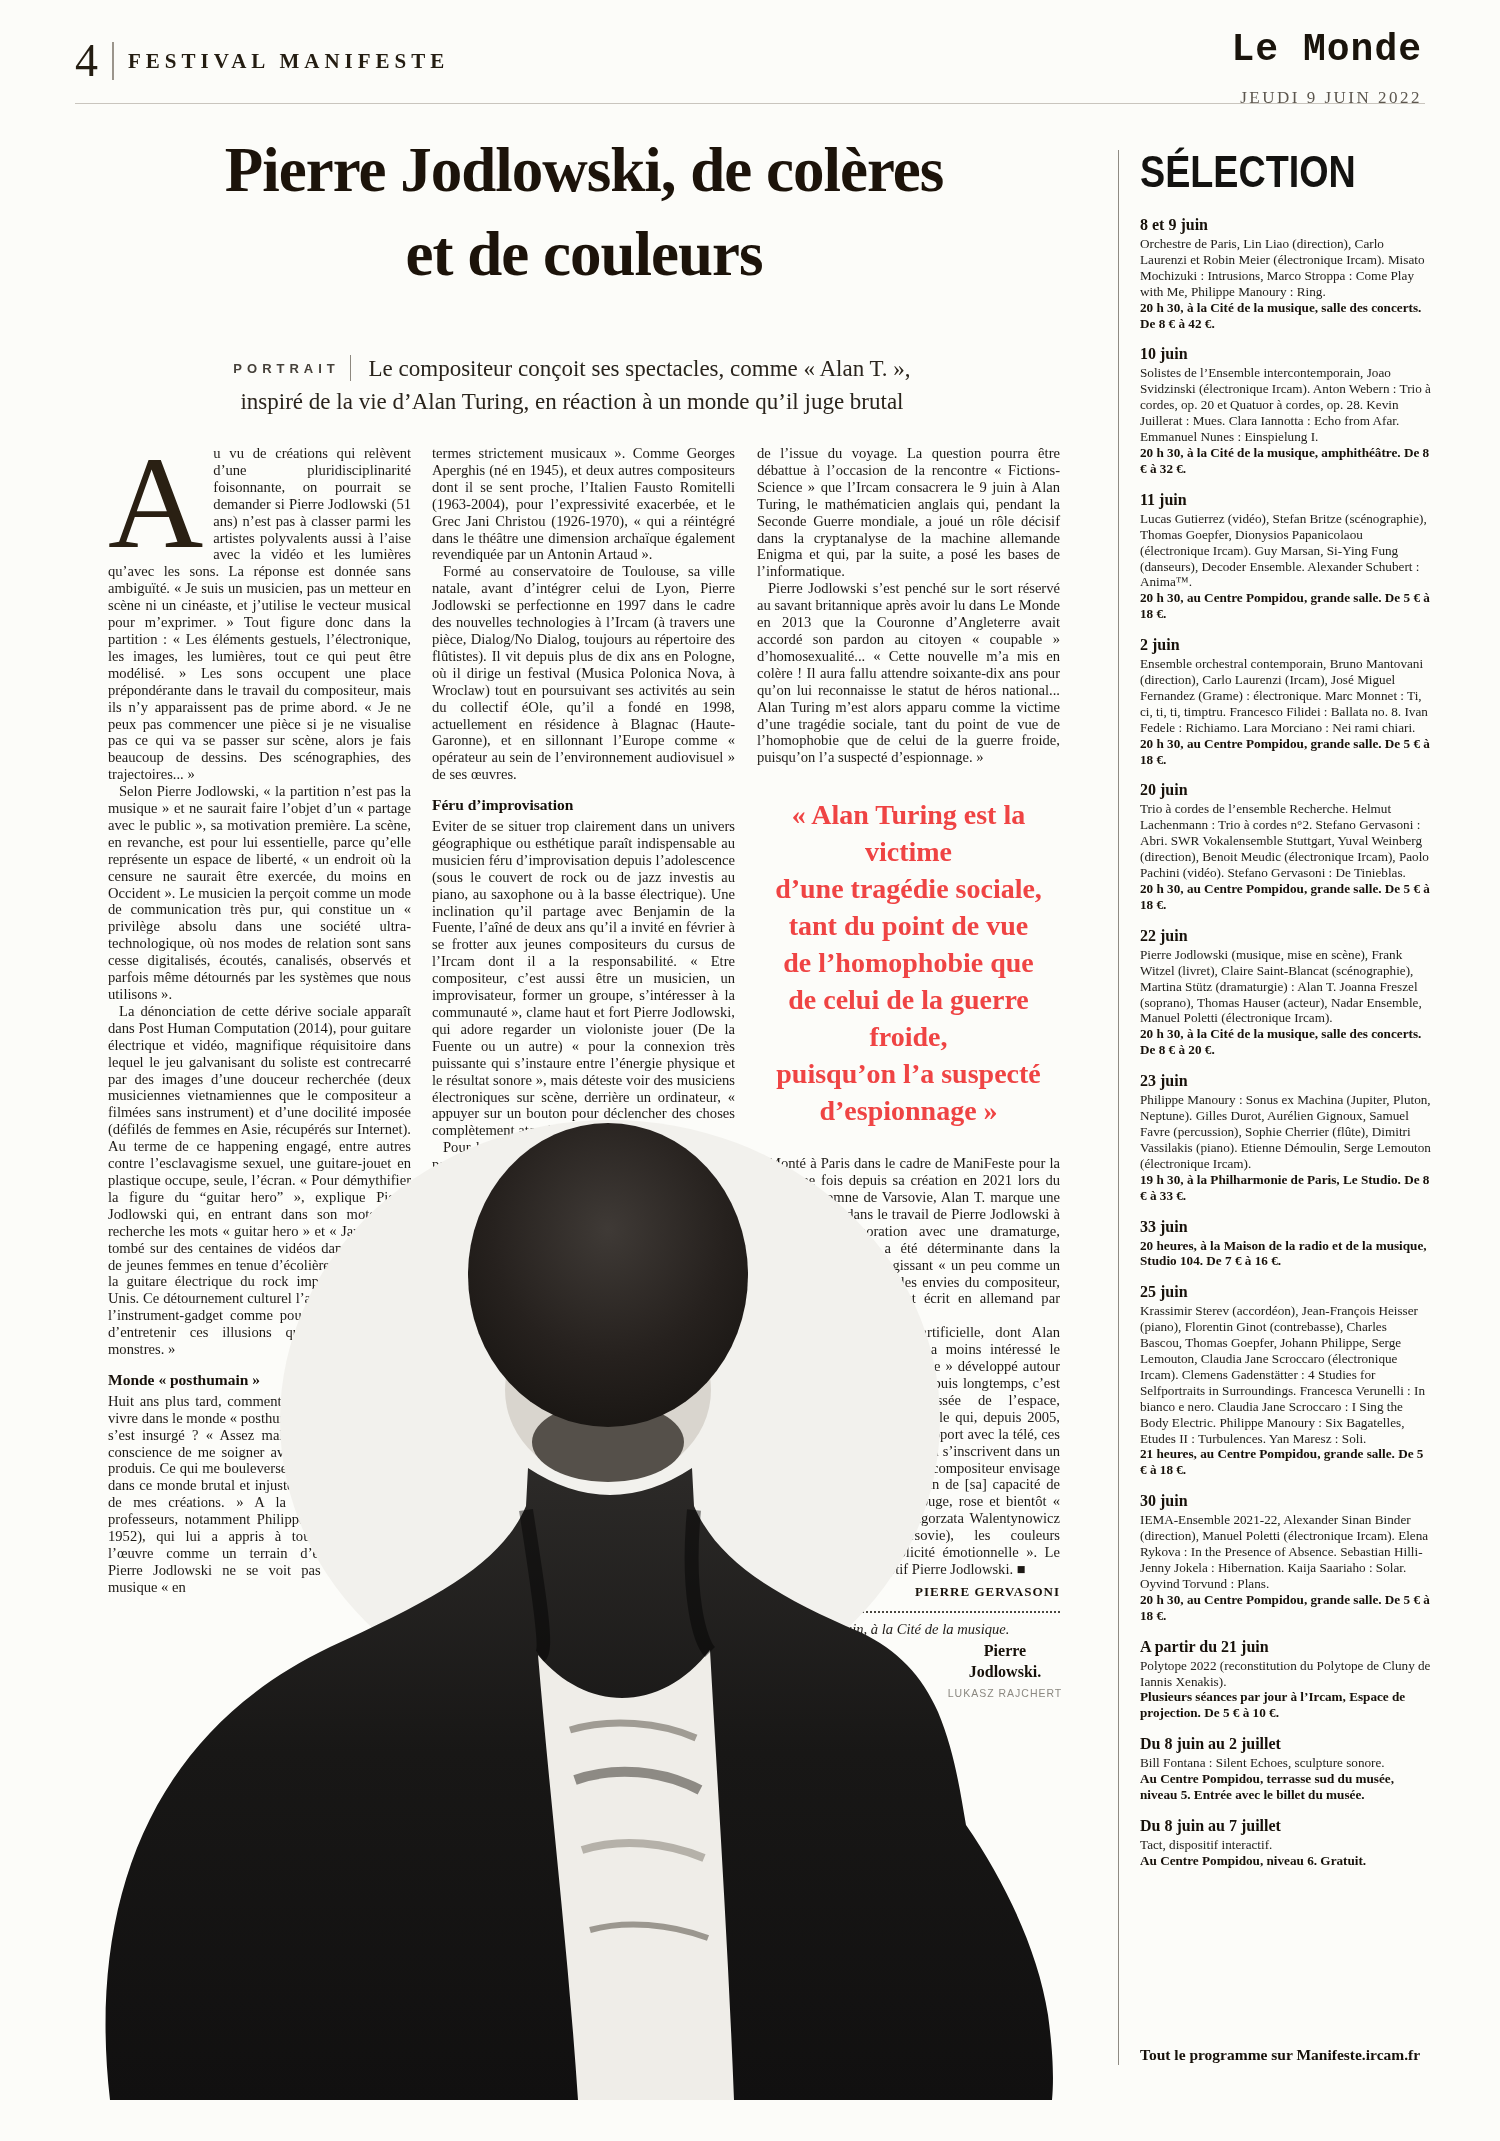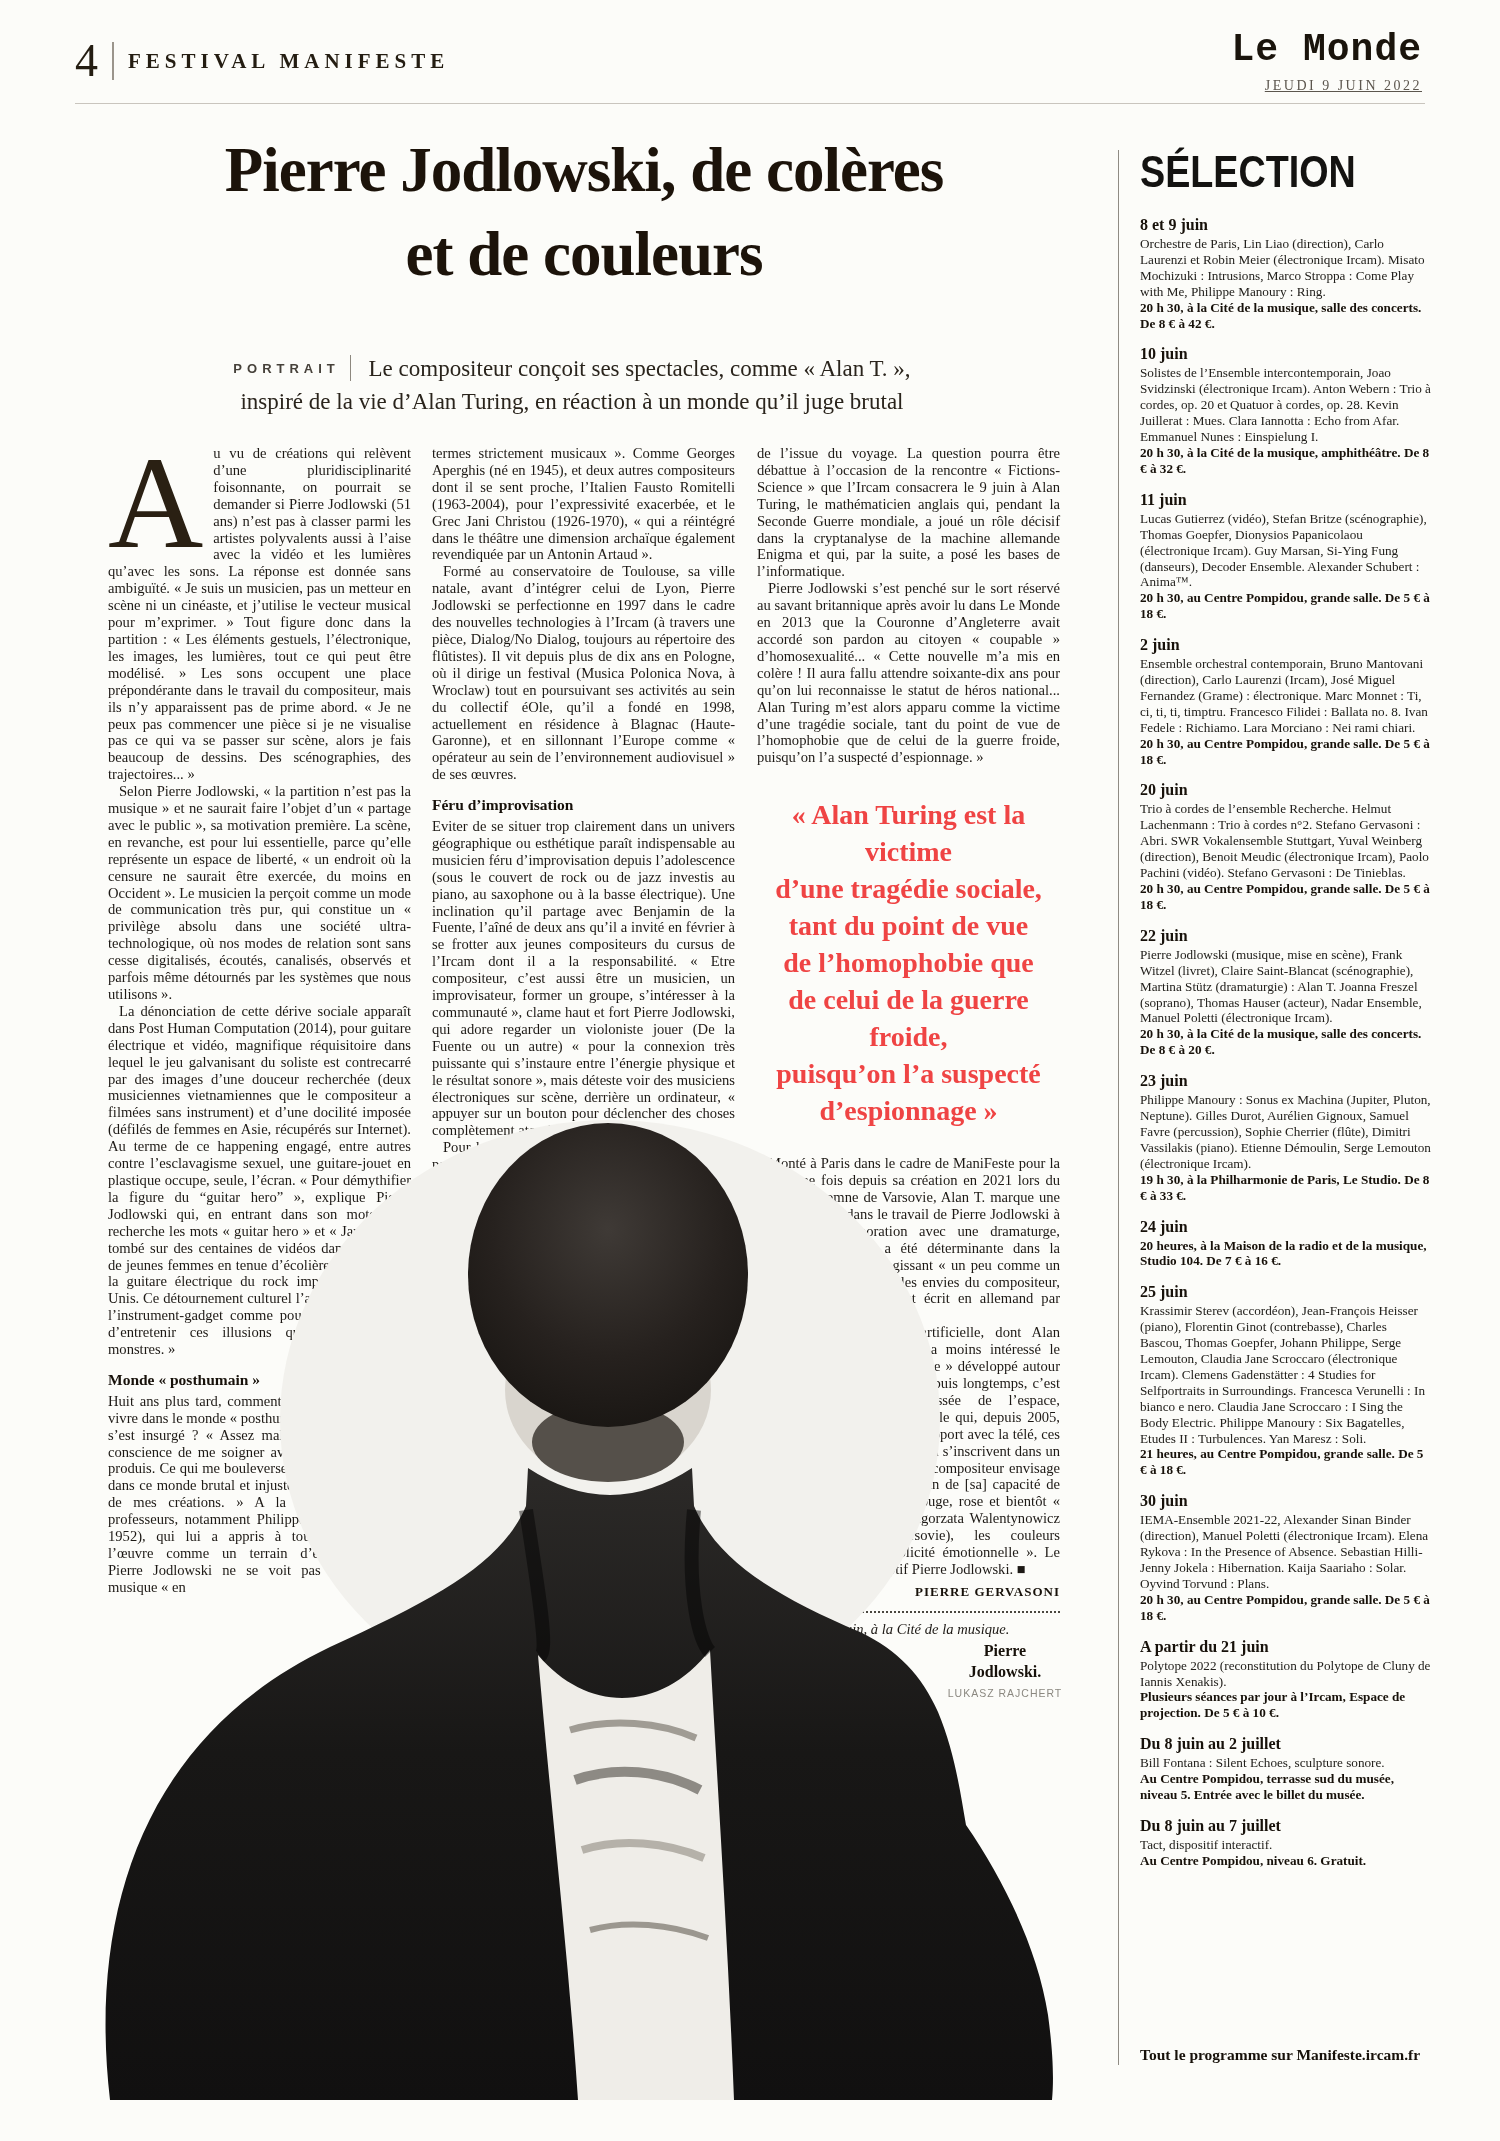--- a/index.html
+++ b/index.html
@@ -7,21 +7,21 @@
         font-family:"Liberation Serif","DejaVu Serif",serif;color:#1d1915;overflow:hidden;}
 
   
   .hdr-left{position:absolute;left:75px;top:38px;display:flex;align-items:center;gap:14px;}
   .pageno{font-size:46px;font-weight:400;color:#241d12;line-height:1;}
   .hdr-bar{width:2px;height:38px;background:#9b958c;}
   .section-title{font-size:21px;font-weight:700;letter-spacing:5px;color:#241d12;}
   .masthead{position:absolute;right:78px;top:30px;text-align:right;}
   .masthead-logo{font-size:38px;font-weight:700;line-height:1.05;color:#1a140c;
                  font-family:Liberation Mono, monospace;letter-spacing:1px;}
-  .masthead-date{font-size:14px;letter-spacing:2.5px;color:#5c564e;margin-top:8px;text-decoration:underline;}
+  .masthead-date{font-size:17px;letter-spacing:2.5px;color:#5c564e;margin-top:18px;}
   .hdr-rule{position:absolute;left:75px;right:75px;top:103px;height:1px;background:#c9c5be;}
 
   
   .headline{position:absolute;left:108px;top:128px;width:952px;text-align:center;
             font-weight:700;font-size:63px;line-height:84px;color:#1c130a;letter-spacing:-1px;}
   .standfirst{position:absolute;left:96px;top:352px;width:952px;text-align:center;
               font-size:23px;line-height:33px;color:#2a241c;}
   .kicker{font-family:"Liberation Sans",sans-serif;font-size:13px;font-weight:700;
           letter-spacing:5px;color:#46413a;vertical-align:3px;margin-right:10px;}
   .kicker-bar{display:inline-block;width:1px;height:26px;background:#8d887f;
@@ -226,21 +226,21 @@
           <div class="event-venue">20 h 30, à la Cité de la musique, salle des concerts. De 8 € à 20 €.</div>
         </div>
 
         <div class="event">
           <div class="event-date">23 juin</div>
           <div class="event-details">Philippe Manoury : Sonus ex Machina (Jupiter, Pluton, Neptune). Gilles Durot, Aurélien Gignoux, Samuel Favre (percussion), Sophie Cherrier (flûte), Dimitri Vassilakis (piano). Etienne Démoulin, Serge Lemouton (électronique Ircam).</div>
           <div class="event-venue">19 h 30, à la Philharmonie de Paris, Le Studio. De 8 € à 33 €.</div>
         </div>
 
         <div class="event">
-          <div class="event-date">24 juin</div>
+          <div class="event-date">33 juin</div>
           <div class="event-venue">20 heures, à la Maison de la radio et de la musique, Studio 104. De 7 € à 16 €.</div>
         </div>
 
         <div class="event">
           <div class="event-date">25 juin</div>
           <div class="event-details">Krassimir Sterev (accordéon), Jean-François Heisser (piano), Florentin Ginot (contrebasse), Charles Bascou, Thomas Goepfer, Johann Philippe, Serge Lemouton, Claudia Jane Scroccaro (électronique Ircam). Clemens Gadenstätter : 4 Studies for Selfportraits in Surroundings. Francesca Verunelli : In bianco e nero. Claudia Jane Scroccaro : I Sing the Body Electric. Philippe Manoury : Six Bagatelles, Etudes II : Turbulences. Yan Maresz : Soli.</div>
           <div class="event-venue">21 heures, au Centre Pompidou, grande salle. De 5 € à 18 €.</div>
         </div>
 
         <div class="event">

